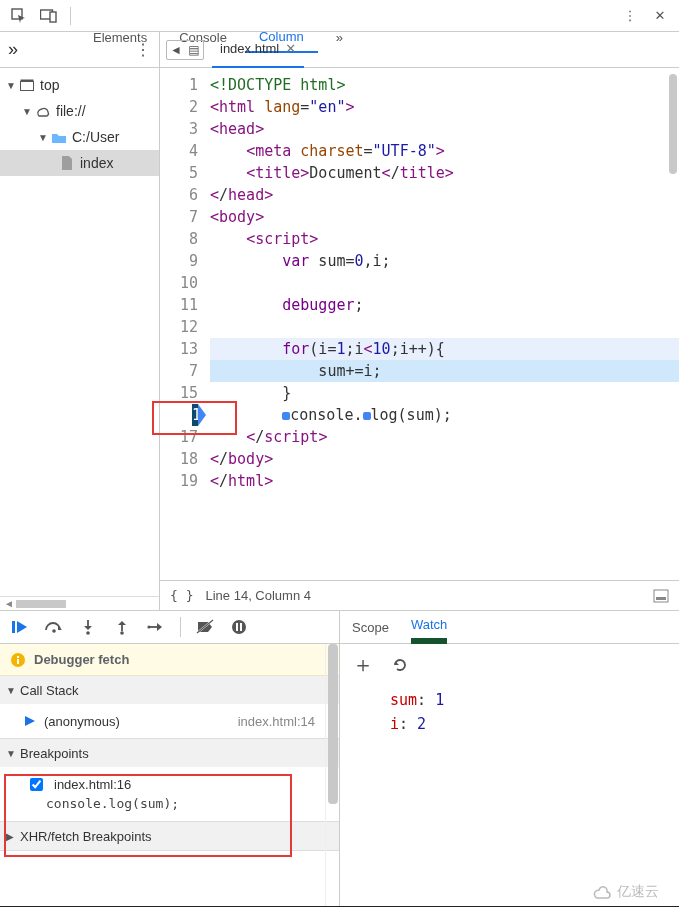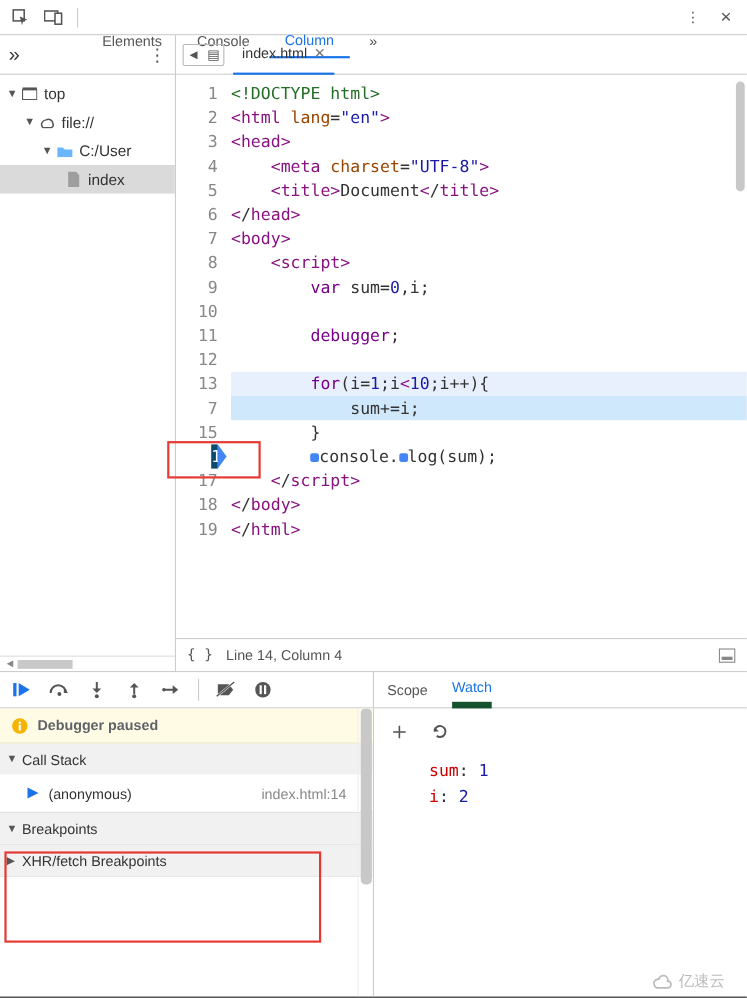--- a/index.html
+++ b/index.html
@@ -259,21 +259,21 @@
 </div>
 
 <div class="bottom">
   <div class="bottom-left">
     <div class="paused">
       <svg width="16" height="16">
           <circle cx="8" cy="8" r="7" fill="#f4b400"></circle>
           <rect x="7" y="7" width="2" height="5" fill="#fff"></rect>
           <rect x="7" y="4" width="2" height="2" fill="#fff"></rect>
         </svg>
-      <span>Debugger paused</span>
+      <span>Debugger fetch</span>
     </div>
     <div class="section">
       <div class="section-head">
           <span class="tw">▼</span>
           <span>Call Stack</span>
         </div>
       <div class="section-body">
         <div class="stack-row">
           <svg width="12" height="12">
               <path d="M1 1 L11 6 L1 11 Z" fill="#1a73e8"></path>
@@ -281,20 +281,27 @@
           <span>(anonymous)</span>
           <span class="loc">index.html:14</span>
         </div>
       </div>
     </div>
     <div class="section">
       <div class="section-head">
           <span class="tw">▼</span>
           <span>Breakpoints</span>
         </div>
+      <div class="section-body">
+        <div class="bp-row">
+          <input type="checkbox" checked="" style="">
+          <span>index.html:16</span>
+        </div>
+        <div class="bp-code">console.log(sum);</div>
+      </div>
     </div>
     <div class="section">
       <div class="section-head">
           <span class="tw">▶</span>
           <span>XHR/fetch Breakpoints</span>
         </div>
     </div>
     <div class="vs">
         <div style="position:absolute;top:0;width:10px;left:2px;height:160px;background:#c8c8c8;border-radius:4px"></div>
       </div>

